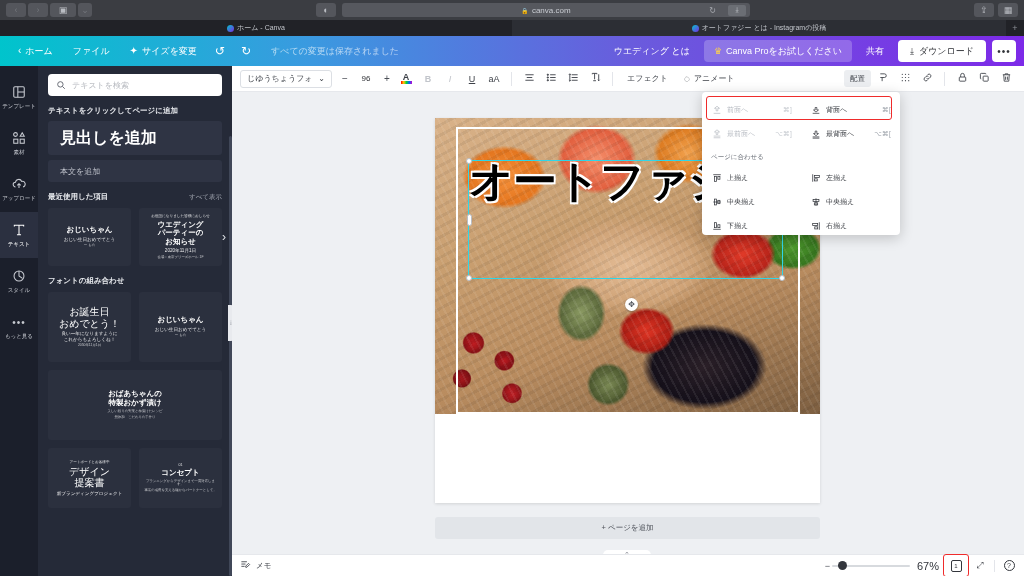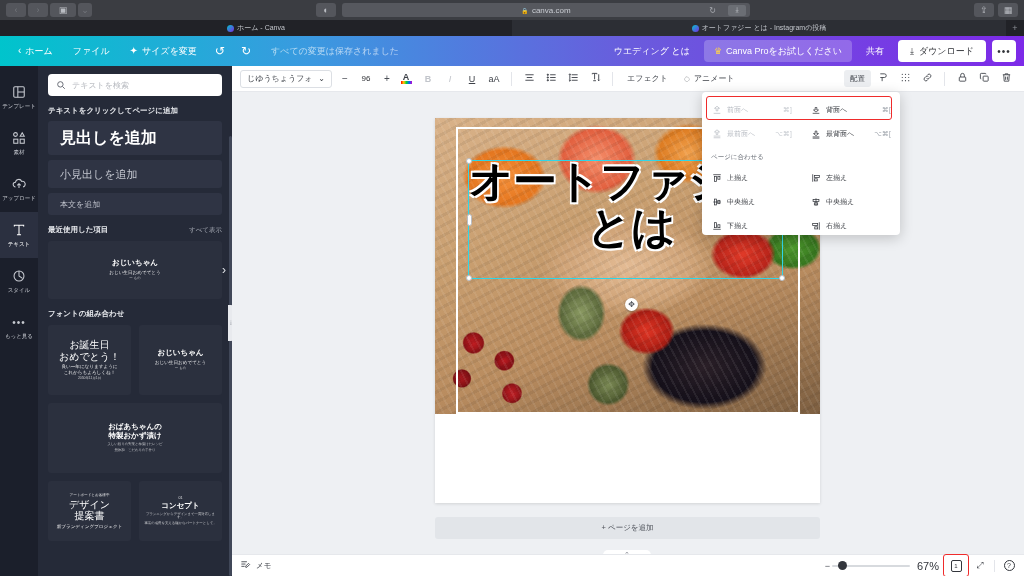--- a/index.html
+++ b/index.html
@@ -467,32 +467,39 @@
         <svg viewBox="0 0 24 24" fill="none" stroke="#6b6f78" stroke-width="2.4">
           <circle cx="10.5" cy="10.5" r="6.5"></circle>
             <line x1="15.5" y1="15.5" x2="21" y2="21"></line>
         </svg>
       </span>
       <input type="text" placeholder="テキストを検索" style="">
     </div>
 
     <div class="panel-label">テキストをクリックしてページに追加</div>
     <div class="text-opt h">見出しを追加</div>
-    <div class="text-opt s">小見出しを追加</div>
     <div class="text-opt b">本文を追加</div>
 
     <div class="sec-head">
       <span class="sec-title">最近使用した項目</span>
       <span class="sec-all">すべて表示</span>
     </div>
     <div class="card-row">
       <div class="card h58">
         <div class="c-mid">おじいちゃん</div>
         <div class="c-sub">おじい生日おめでてとう</div>
         <div class="c-xs">ー もの</div>
+      </div>
+      <div class="card h58">
+        <div class="c-tiny">お世話になりました皆様におしらせ</div>
+        <div class="c-mid" style="white-space:pre-line">ウエディング
+パーティーの
+お知らせ</div>
+        <div class="c-sub">2020年11月1日</div>
+        <div class="c-xs">会場：東京ブリーズホール 1F</div>
       </div>
       <span class="card-arrow">›</span>
     </div>
 
     <div class="sec-head">
       <span class="sec-title">フォントの組み合わせ</span>
     </div>
     <div class="card-row" style="margin-bottom:8px">
       <div class="card h70">
         <div class="c-big" style="white-space:pre-line">お誕生日
@@ -661,21 +668,20 @@
 
   <div class="canvas-area">
     <div class="page">
       <div class="photo">
         <div class="photo-grain"></div>
       </div>
       <div class="page-bottom"></div>
       <div class="img-frame"></div>
       <div class="headline">
         <div>オートファジー</div>
-        <div class="l2">とは</div>
       </div>
       <div class="sel-box">
         <span class="handle h-tl"></span>
         <span class="handle h-tr"></span>
         <span class="handle h-bl"></span>
         <span class="handle h-br"></span>
         <span class="handle h-ml"></span>
         <span class="handle h-mr"></span>
       </div>
       <div class="rot-handle">✥</div>

